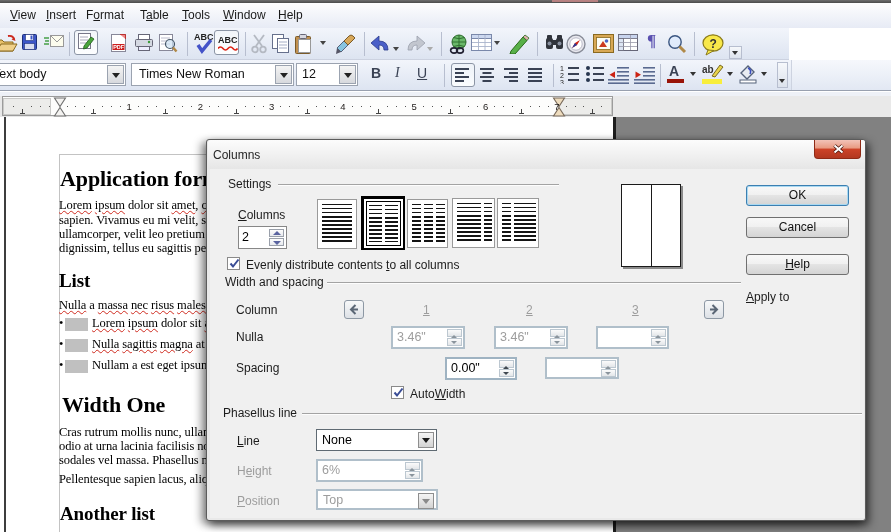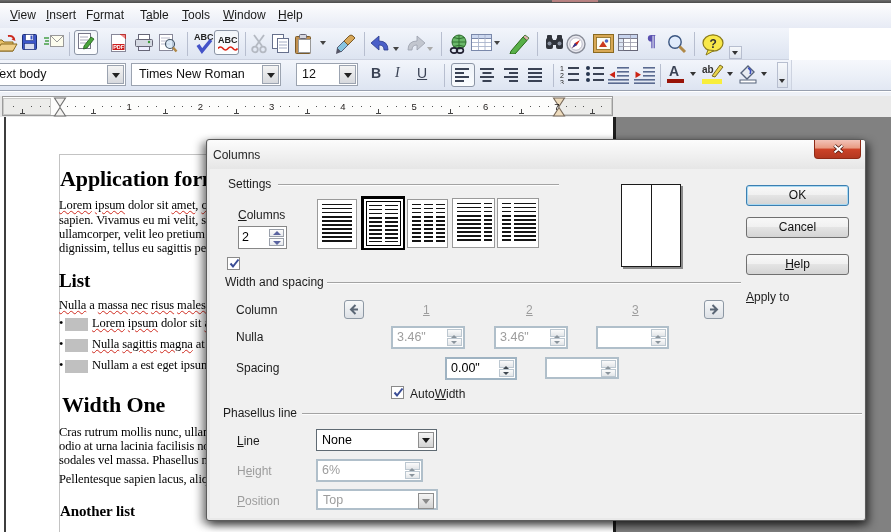--- a/index.html
+++ b/index.html
@@ -281,21 +281,21 @@
   <text x="7.5" y="13.5" font-size="12" font-weight="bold" fill="#333">?</text>
       </svg>
 <div style="position:absolute;left:729px;top:18px;width:13px;height:13px;background:linear-gradient(#f6f8fb,#dce2ec);border:1px solid #b7becf"></div>
 <i style="position:absolute;left:732px;top:23px;border:3.5px solid transparent;border-top:4px solid #333"></i>
 </div>
   <div id="tb2" class="abs">
 <div class="combo" style="left:-13px;width:139px">
   <span class="txt" style="left:5px">Text body</span>
         <div class="ddbtn"></div>
       </div>
-<div class="combo" style="left:131px;width:150px">
+<div class="combo" style="left:131px;width:163px">
   <span class="txt" style="left:7px">Times New Roman</span>
         <div class="ddbtn"></div>
       </div>
 <div class="combo" style="left:296px;width:62px">
   <span class="txt" style="left:5px">12</span>
         <div class="ddbtn"></div>
       </div>
 <span style="position:absolute;left:371px;top:5px;font-size:14px;font-weight:bold;color:#3a4254">B</span>
 <span style="position:absolute;left:395px;top:5px;font-size:14px;font-style:italic;font-family:'Liberation Serif',serif;color:#3a4254">I</span>
 <span style="position:absolute;left:417px;top:5px;font-size:14px;text-decoration:underline;color:#3a4254">U</span>
@@ -510,21 +510,21 @@
 <div class="gbox" style="left:65px;top:222px"></div>
 <div class="doc" style="left:92px;top:220px;font-size:12.5px"><span class="sq">Nulla</span> <span class="sq">sagittis</span> <span class="sq">magna</span> at tellus rhoncus</div>
 <div class="doc" style="left:59px;top:241px;font-size:12.5px">•</div>
 <div class="gbox" style="left:65px;top:243px"></div>
 <div class="doc" style="left:92px;top:241px;font-size:12.5px">Nullam a est eget ipsum blandit maximus</div>
 <div class="doc" style="left:62px;top:274.7px;font-size:22px;font-weight:bold">Width One</div>
 <div class="doc" style="left:59px;top:307.7px;font-size:12.5px;line-height:14.3px">Cras rutrum mollis nunc, ullamcorper interdum<br>
 odio at urna lacinia facilisis non. In hac habitasse<br>
 sodales vel massa. Phasellus nec diam vitae</div>
 <div class="doc" style="left:59px;top:354.8px;font-size:12.5px">Pellentesque sapien lacus, aliquet sed venenatis</div>
-<div class="doc" style="left:60px;top:386.3px;font-size:15px;font-weight:bold">Another list</div>
+<div class="doc" style="left:60px;top:386.3px;font-size:19px;font-weight:bold">Another list</div>
 </div>
   </div>
   <div id="dlg" class="abs">
     <div id="dlgtitle">
         <span>Columns</span>
       </div>
     <div id="closebtn">
         <svg style="position:absolute;left:18px;top:4px" width="11" height="10" viewBox="0 0 11 10">
  <path d="M1.5 1.5 L9.5 8.5 M9.5 1.5 L1.5 8.5" stroke="#451006" stroke-width="3.6" fill="none"></path>
  <path d="M1.5 1.5 L9.5 8.5 M9.5 1.5 L1.5 8.5" stroke="#ffffff" stroke-width="2" fill="none"></path>
@@ -565,20 +565,21 @@
         </div>
 <div class="tile" style="left:287px;top:29px;width:42px;height:50px">
   <div class="tlines" style="left:4px;width:9px"></div>
   <div class="tlines" style="left:16px;width:22px"></div>
         </div>
 <div class="checkbox" style="left:17px;top:88px">
   <svg width="13" height="13" viewBox="0 0 13 13">
             <path d="M2.5 6.5 L5 9.5 L10.5 2.5" stroke="#3a4d96" stroke-width="2" fill="none"></path>
           </svg>
         </div>
+<span class="lbl" style="left:36px;top:89px">Evenly distribute contents <u>t</u>o all columns</span>
 <span class="lbl" style="left:15px;top:106px">Width and spacing</span>
 <div class="groove" style="left:117px;top:113px;width:414px"></div>
 <span class="lbl" style="left:26px;top:134px">Column</span>
 <div class="navbtn" style="left:134px;top:131px">
   <svg width="18" height="17" viewBox="0 0 18 17">
             <path d="M10.5 4 L6 8.5 L10.5 13 M6.5 8.5 L13 8.5" stroke="#5b6776" stroke-width="2" fill="none"></path>
           </svg>
         </div>
 <span class="glbl" style="left:213px;top:134px;text-decoration:underline">1</span>
 <span class="glbl" style="left:316px;top:134px;text-decoration:underline">2</span>

